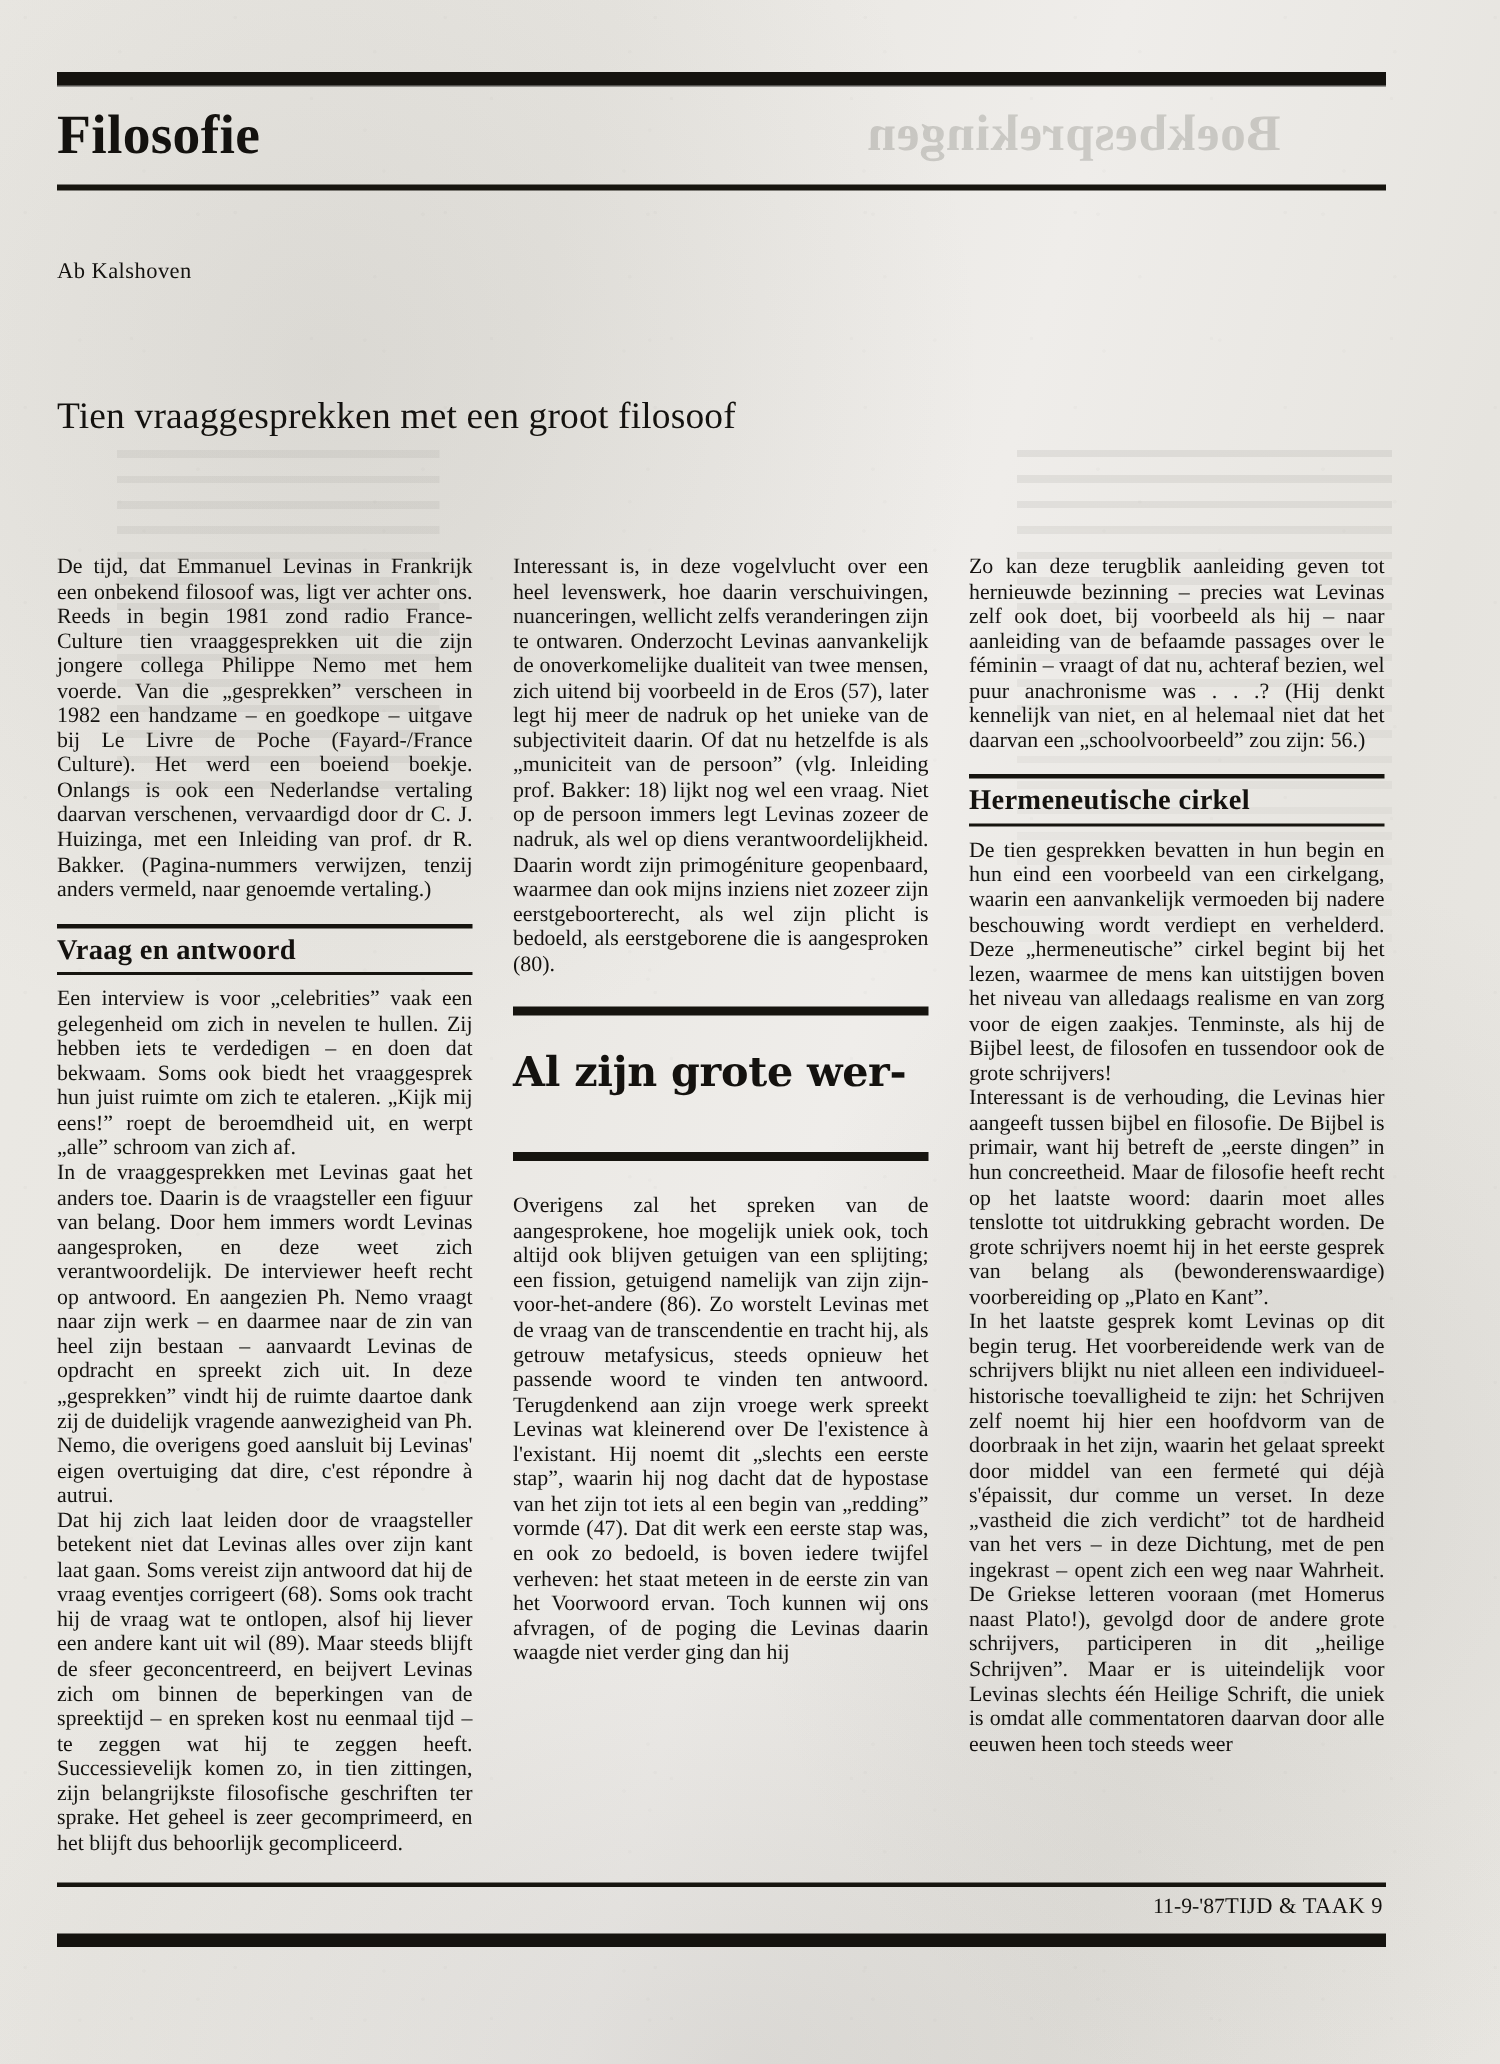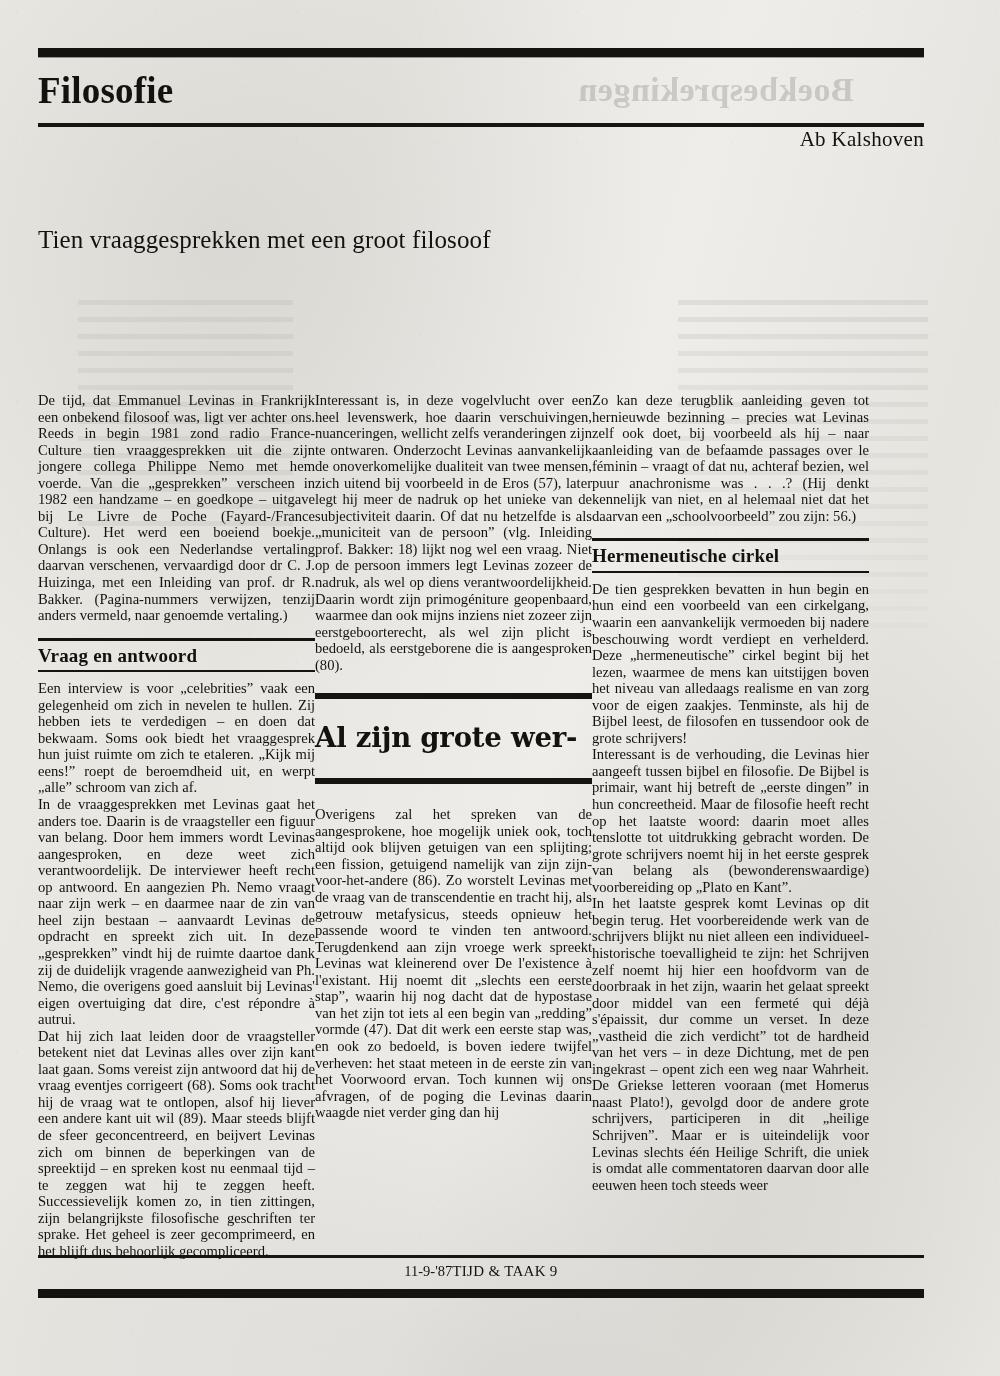--- a/index.html
+++ b/index.html
@@ -117,46 +117,48 @@
     background:
       repeating-linear-gradient(
         to bottom,
         rgba(142,140,134,.5) 0px,
         rgba(142,140,134,.5) 5px,
         rgba(0,0,0,0) 5px,
         rgba(0,0,0,0) 17px);
   }
 
   .byline {
-    text-align: right;
-    font-size: 21px;
+    text-align: left;
+    font-size: 15px;
+    margin-top: 46px;
     letter-spacing: .3px;
   }
   .headline {
     text-align: center;
     font-weight: bold;
     font-size: 57px;
     letter-spacing: .4px;
     margin-top: 8px;
     line-height: 1.05;
     font-family: "DejaVu Serif", "Liberation Serif", serif;
   }
   .standfirst {
     font-size: 25px;
     margin-top: 74px;
     letter-spacing: .1px;
   }
 
   
   .columns {
     position: absolute;
-    top: 392px;
+    top: 370px;
     left: 0;
     width: 886px;
     display: flex;
+    gap: 27px;
     z-index: 3;
   }
   .col {
     width: 277px;
     font-size: 14.6px;
     line-height: 16.55px;
     text-align: justify;
     text-justify: inter-word;
     hyphens: manual;
   }
@@ -175,21 +177,21 @@
     padding: 7px 0 6px;
     border-top: 3px solid #16140f;
     border-bottom: 2px solid #16140f;
     margin: 0 0 8px 0;
   }
   .sec-head.spaced { margin-top: 14px; }
 
   .pullquote {
     border-top: 6px solid #16140f;
     border-bottom: 6px solid #16140f;
-    padding: 22px 0 24px;
+    padding: 22px 0 36px;
     margin: 20px 0 22px;
     font-weight: bold;
     font-size: 27.5px;
     line-height: 33px;
     text-align: left;
     font-family: "DejaVu Serif", "Liberation Serif", serif;
     letter-spacing: -.2px;
   }
   .pullquote span { display: block; }
 
@@ -198,21 +200,21 @@
     position: absolute;
     left: 0;
     right: 0;
     bottom: 78px;
     z-index: 3;
   }
   .footer-rule-top { height: 3px; background: #17150f; }
   .footer-rule-bot { height: 9px; background: #15130f; margin-top: 5px; }
   .footer-row {
     display: flex;
-    justify-content: center;
+    justify-content: flex-end;
     align-items: baseline;
     font-size: 14.5px;
     padding: 5px 2px 4px;
   }
   .footer-row .pub {
     font-weight: normal;
     letter-spacing: .3px;
     font-size: 15px;
   }
 </style>

